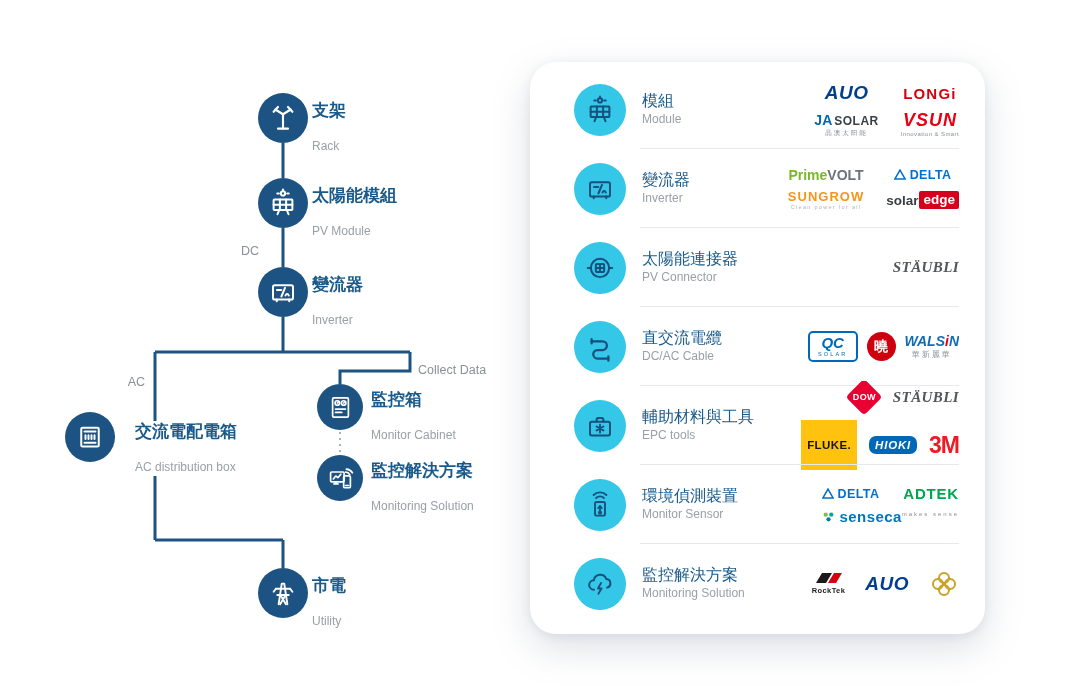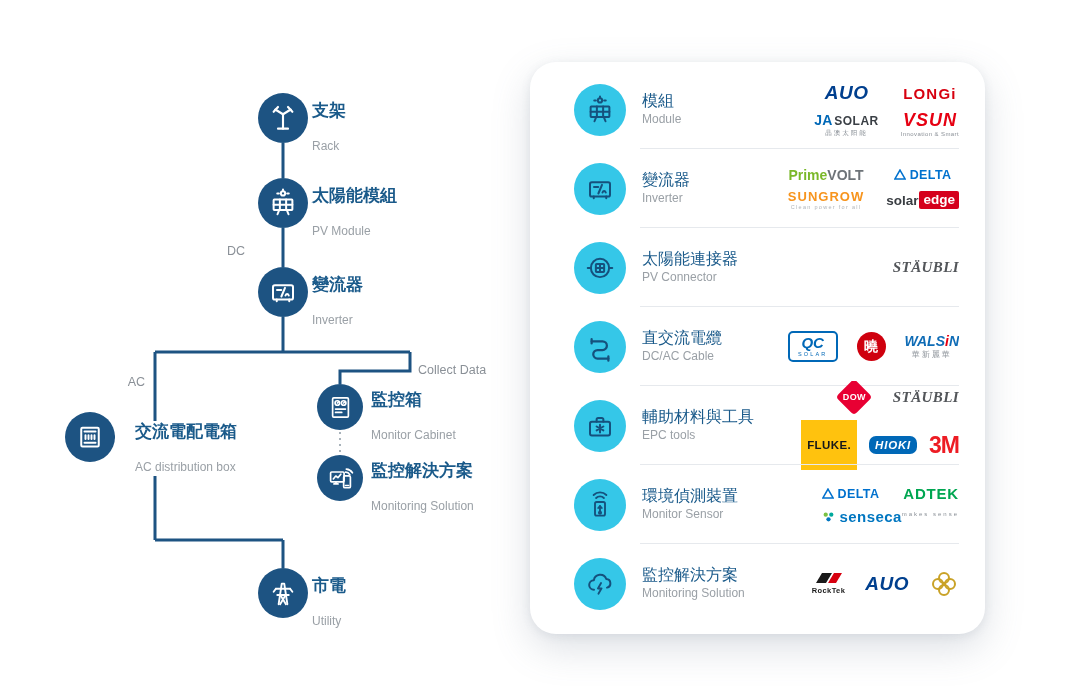--- a/index.html
+++ b/index.html
@@ -26,21 +26,21 @@
   .p-circle{width:52px;height:52px;border-radius:50%;background:#35c7e8;flex:none;
             display:flex;align-items:center;justify-content:center;margin-right:16px;}
   .p-glyph{color:#15517d;}
   .p-text{width:140px;flex:none;line-height:1.15;}
   .p-title{font-size:16px;font-weight:400;color:#1a5a8a;}
   .p-sub{font-size:12px;color:#9aa0a6;margin-top:3px;}
   .p-brands{flex:1;display:flex;justify-content:flex-end;align-items:center;overflow:hidden;}
   .brand-grid{display:grid;grid-template-columns:auto auto;column-gap:22px;row-gap:7px;
               justify-items:center;align-items:center;}
   .brand-col{display:flex;flex-direction:column;align-items:flex-end;gap:7px;}
-  .brand-line{display:flex;align-items:center;gap:19px;}
+  .brand-line{display:flex;align-items:center;gap:9px;}
   
   .logo-auo{font-style:italic;font-weight:800;font-size:19px;color:#003f8e;letter-spacing:.5px;}
   .logo-longi{font-weight:800;font-size:15px;color:#d7000f;letter-spacing:1.2px;}
   .logo-ja{display:flex;flex-direction:column;align-items:center;line-height:1;}
   .ja-a{color:#0068b7;font-weight:800;font-size:14px;}
   .ja-b{color:#3a3f45;font-weight:600;font-size:12px;letter-spacing:.5px;margin-left:2px;}
   .ja-sub{font-size:6.5px;color:#8a9097;letter-spacing:2px;margin-top:2px;}
   .logo-vsun{display:flex;flex-direction:column;align-items:center;line-height:1;}
   .vsun-main{color:#e60012;font-weight:800;font-style:italic;font-size:18px;letter-spacing:1px;}
   .vsun-sub{font-size:6px;color:#8a9097;margin-top:2px;letter-spacing:.4px;}
@@ -256,21 +256,21 @@
   <div class="flow-circle" style="left:258px;top:568px">
       <svg class="glyph flow-glyph">
         <use href="#icon-tower"></use>
       </svg>
     </div>
   <div class="node-label" style="left:312px;top:576px">
     <div class="node-title">市電</div>
     <div class="node-sub">Utility</div>
   </div>
 
-  <div class="edge-label" style="left:212px;top:244px;width:48px;text-align:center">DC</div>
+  <div class="edge-label" style="left:241px;top:244px;width:48px;text-align:left">DC</div>
   <div class="edge-label" style="left:100px;top:375px;width:45px;text-align:right">AC</div>
   <div class="edge-label" style="left:418px;top:363px">Collect Data</div>
 
   <div class="card">
 
     <div class="prow">
       <div class="p-circle">
           <svg class="glyph p-glyph">
             <use href="#icon-pv"></use>
           </svg>

